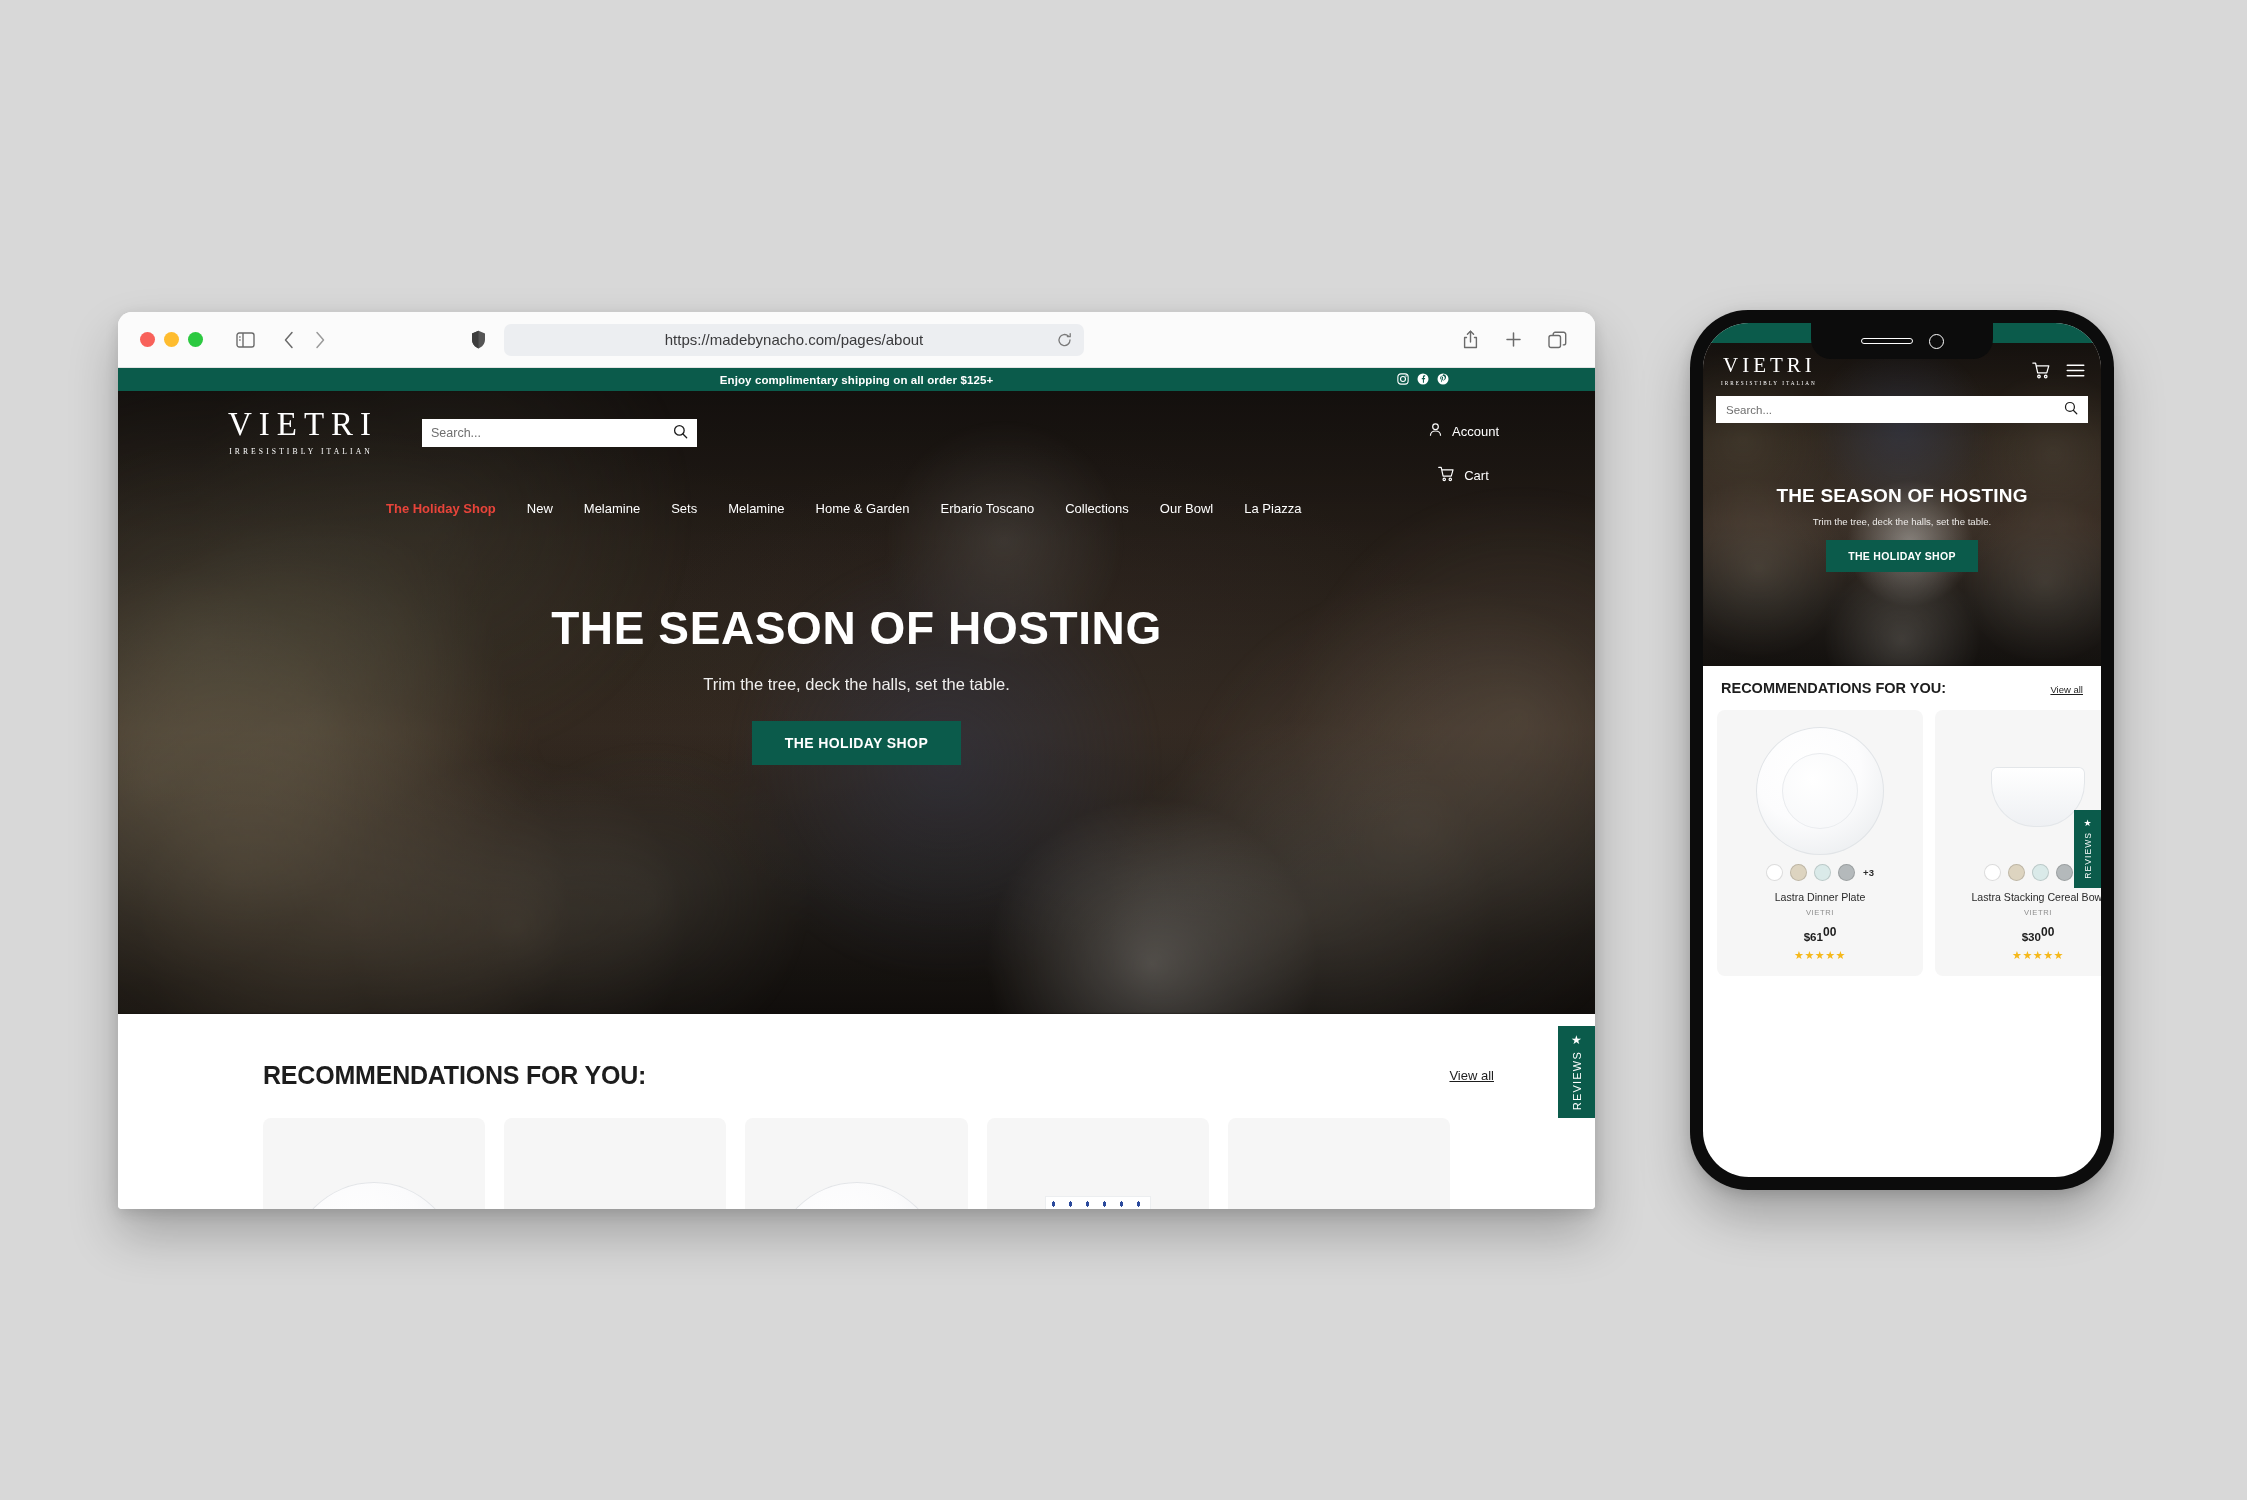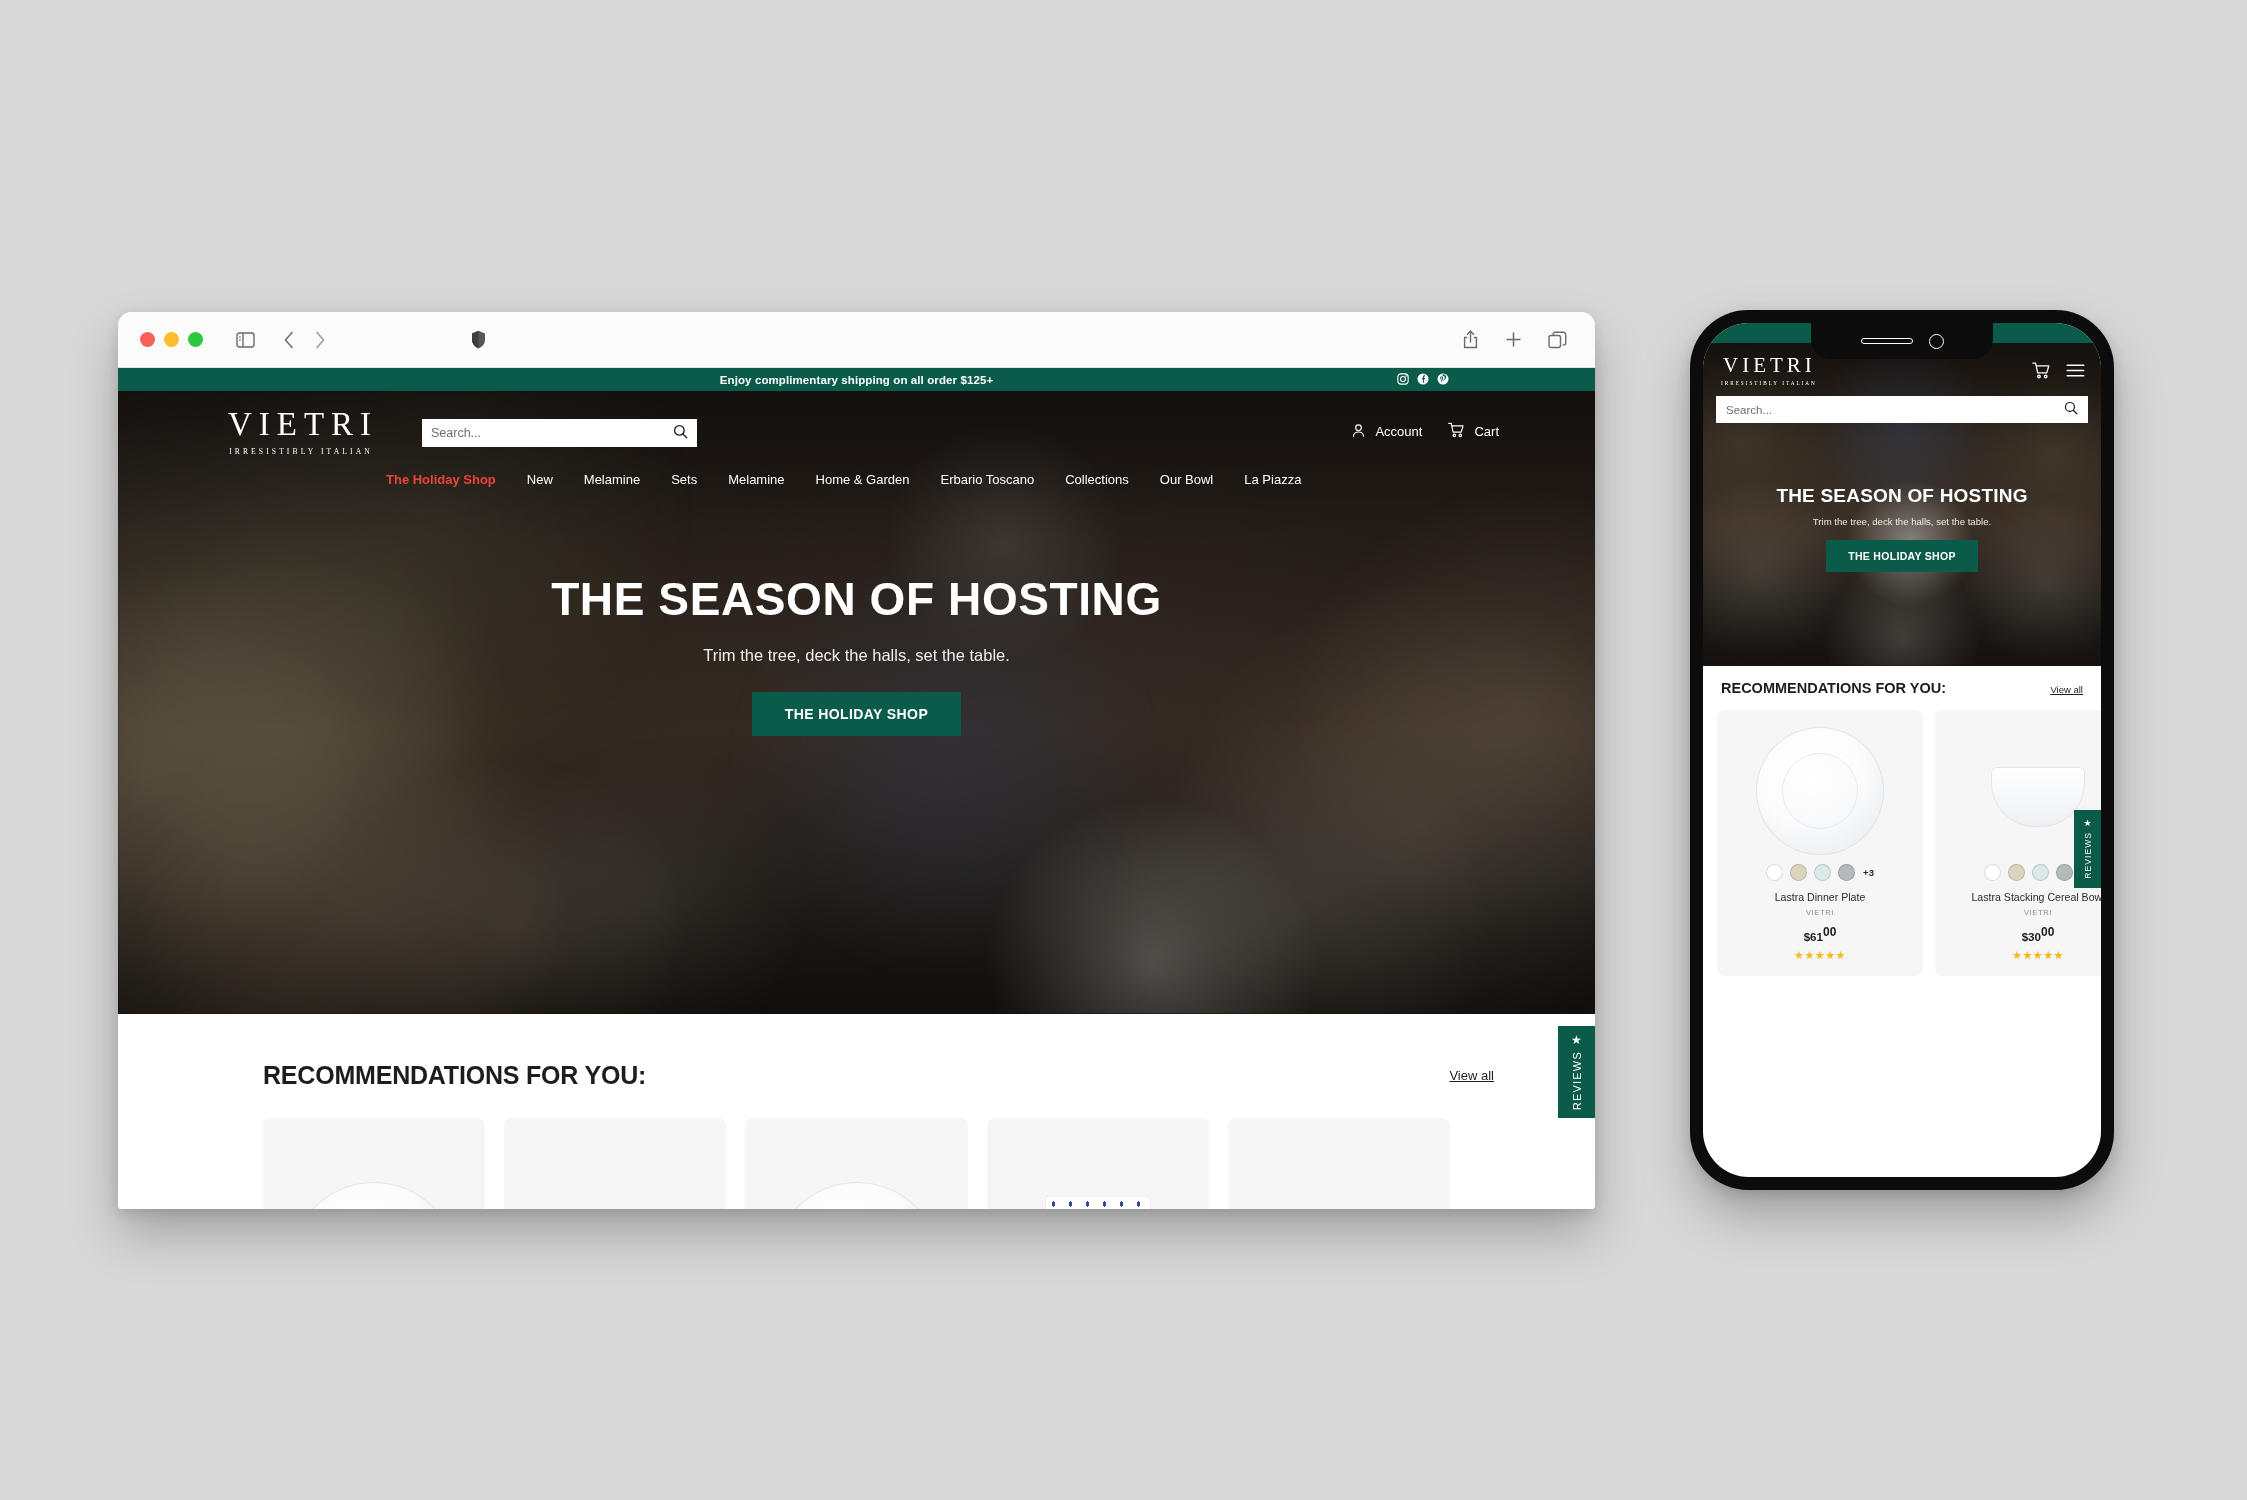--- a/index.html
+++ b/index.html
@@ -96,21 +96,21 @@
   }
   .search-desktop {
     margin-left: 41px; margin-top: 11px; width: 275px; height: 28px;
     background: #fff; display: flex; align-items: center; padding: 0 9px;
   }
   .search-desktop input {
     border: 0; outline: 0; flex: 1; font-size: 12.5px; color: #2b2b2b;
     font-family: "Liberation Sans", sans-serif; background: transparent;
   }
   .search-desktop input::placeholder { color: #6f6f6f; }
-  .head-right { margin-left: auto; margin-right: 96px; margin-top: 14px; display:flex; gap: 26px; align-items:center; }
+  .head-right { margin-left: auto; margin-right: 96px; margin-top: 14px; display:flex; gap: 26px; align-items:center;flex-direction:column; }
   .hr-item { display:flex; gap: 9px; align-items:center; color:#fff; font-size:13px; }
 
   .mainnav { display:flex; gap: 31px; margin-left: 268px; margin-top: 16px; }
   .mainnav a { color:#fff; font-size: 13px; text-decoration:none; white-space:nowrap; }
   .mainnav a.promo { color:#e8443a; font-weight: 700; }
 
   .hero-center { text-align:center; margin-top: 85px; }
   .hero-title {
     color:#fff; font-size: 46px; font-weight: 700; letter-spacing: .6px;
   }
@@ -297,20 +297,29 @@
           <svg width="12" height="18" viewBox="0 0 12 18" fill="none" stroke="#9a9a9a" stroke-width="1.5" stroke-linecap="round" stroke-linejoin="round">
               <polyline points="3,1.5 9.5,9 3,16.5"></polyline>
             </svg>
         </div>
       </div>
       <div class="cicon shield">
         <svg width="15" height="19" viewBox="0 0 15 19">
             <path d="M7.5 .8 L14 3.4 V9.6 C14 14 11 17.2 7.5 18.4 C4 17.2 1 14 1 9.6 V3.4 Z" fill="#555"></path>
             <path d="M7.5 .8 L1 3.4 V9.6 C1 14 4 17.2 7.5 18.4 Z" fill="#3d3d3d"></path>
           </svg>
+      </div>
+      <div class="urlbar">
+        <span>https://madebynacho.com/pages/about</span>
+        <span class="reload cicon">
+          <svg width="15" height="15" viewBox="0 0 15 15" fill="none" stroke="#7a7a7a" stroke-width="1.3" stroke-linecap="round">
+            <path d="M13 7.5a5.5 5.5 0 1 1-1.7-3.95"></path>
+              <polyline points="13.2,1.2 13.2,4.1 10.3,4.1"></polyline>
+          </svg>
+        </span>
       </div>
       <div class="chrome-right">
         <div class="cicon">
           <svg width="17" height="19" viewBox="0 0 17 19" fill="none" stroke="#6b6b6b" stroke-width="1.4" stroke-linecap="round" stroke-linejoin="round">
             <path d="M4.5 7.5H2.6v10h11.8v-10H12.5"></path>
               <line x1="8.5" y1="1.2" x2="8.5" y2="12"></line>
               <polyline points="5.4,4.3 8.5,1.2 11.6,4.3"></polyline>
           </svg>
         </div>
         <div class="cicon">

